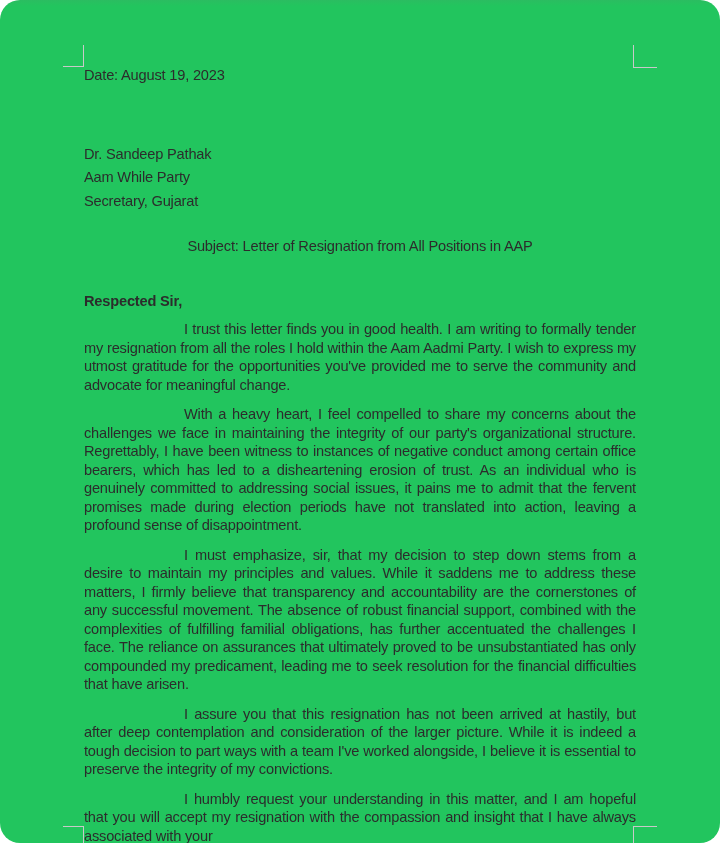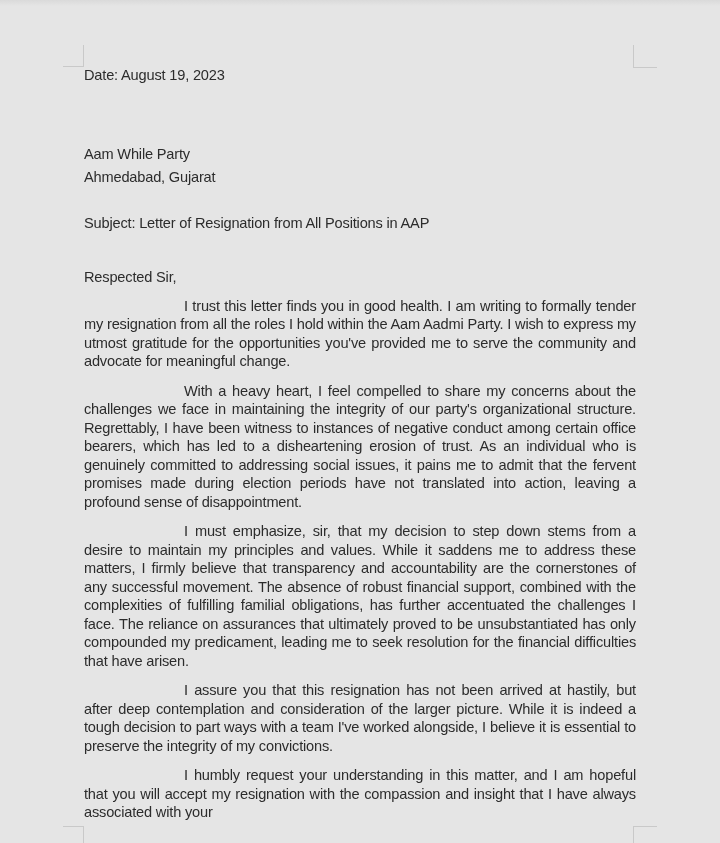--- a/index.html
+++ b/index.html
@@ -4,24 +4,25 @@
 <style>
   html, body {
     margin: 0;
     padding: 0;
     background: #ffffff;
   }
   .page {
     position: relative;
     width: 720px;
     height: 843px;
-    background: #e5e5e5;
+    background: #22c55e;
     overflow: hidden;
     font-family: "Liberation Sans", sans-serif;
     color: #2c2c2c;
+    border-radius: 20px;
     -webkit-font-smoothing: antialiased;
   }
   
   .top-edge-shade {
     position: absolute;
     top: 0; left: 0; right: 0;
     height: 6px;
     background: linear-gradient(to bottom, rgba(120,120,120,0.10), rgba(120,120,120,0));
     pointer-events: none;
   }
@@ -48,25 +49,26 @@
   .date-line {
     margin: 0 0 58px 0;
   }
   .recipient-block {
     margin: 0 0 24px 0;
   }
   .recipient-block .line {
     line-height: 23.5px;
   }
   .subject-line {
-    text-align: left;
+    text-align: center;
     margin: 0 0 36px 0;
   }
   .salutation {
     margin: 0 0 10px 0;
+    font-weight: bold;
   }
   .para {
     margin: 0 0 11px 0;
     text-align: justify;
     text-indent: 100px;
   }
 </style>
 </head>
 <body>
 
@@ -77,22 +79,23 @@
   <div class="crop crop-tl"></div>
   <div class="crop crop-tr"></div>
   <div class="crop crop-bl"></div>
   <div class="crop crop-br"></div>
 
   <div class="content">
 
     <div class="date-line">Date: August 19, 2023</div>
 
     <div class="recipient-block">
+      <div class="line">Dr. Sandeep Pathak</div>
       <div class="line">Aam While Party</div>
-      <div class="line">Ahmedabad, Gujarat</div>
+      <div class="line">Secretary, Gujarat</div>
     </div>
 
     <div class="subject-line">Subject: Letter of Resignation from All Positions in AAP</div>
 
     <div class="salutation">Respected Sir,</div>
 
     <p class="para">I trust this letter finds you in good health. I am writing to formally tender my resignation from all the roles I hold within the Aam Aadmi Party. I wish to express my utmost gratitude for the opportunities you've provided me to serve the community and advocate for meaningful change.</p>
     <p class="para">With a heavy heart, I feel compelled to share my concerns about the challenges we face in maintaining the integrity of our party's organizational structure. Regrettably, I have been witness to instances of negative conduct among certain office bearers, which has led to a disheartening erosion of trust. As an individual who is genuinely committed to addressing social issues, it pains me to admit that the fervent promises made during election periods have not translated into action, leaving a profound sense of disappointment.</p>
     <p class="para">I must emphasize, sir, that my decision to step down stems from a desire to maintain my principles and values. While it saddens me to address these matters, I firmly believe that transparency and accountability are the cornerstones of any successful movement. The absence of robust financial support, combined with the complexities of fulfilling familial obligations, has further accentuated the challenges I face. The reliance on assurances that ultimately proved to be unsubstantiated has only compounded my predicament, leading me to seek resolution for the financial difficulties that have arisen.</p>
     <p class="para">I assure you that this resignation has not been arrived at hastily, but after deep contemplation and consideration of the larger picture. While it is indeed a tough decision to part ways with a team I've worked alongside, I believe it is essential to preserve the integrity of my convictions.</p>

